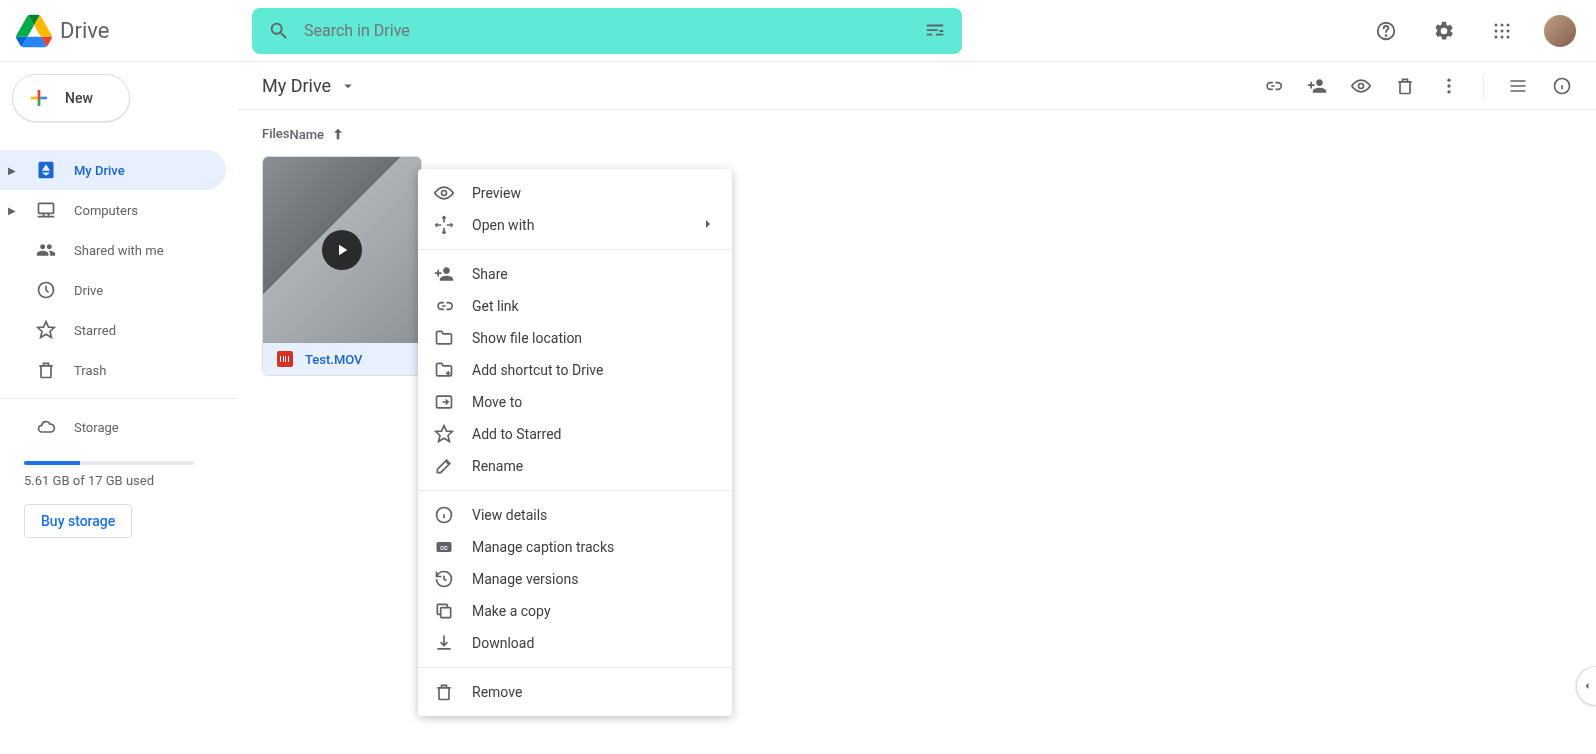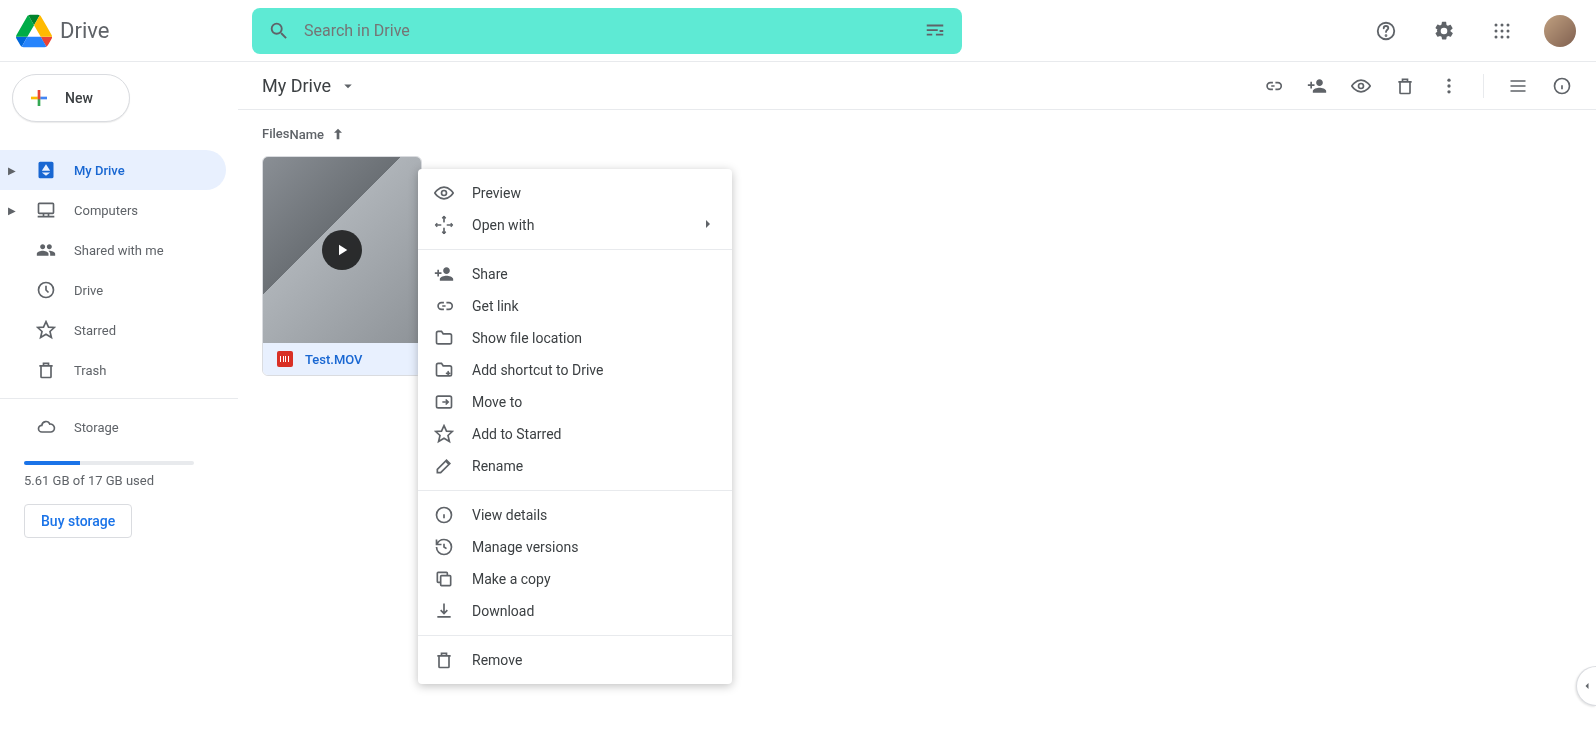--- a/index.html
+++ b/index.html
@@ -360,20 +360,29 @@
       <span class="mi-icon">
         <svg width="20" height="20" viewBox="0 0 24 24" fill="none" stroke="#5f6368" stroke-width="2">
           <circle cx="12" cy="12" r="9"></circle>
           <path d="M12 8h.01M11 12h1v4"></path>
         </svg>
       </span>
       <span>View details</span>
     </div>
     <div class="menu-item">
       <span class="mi-icon">
+        <svg width="20" height="20" viewBox="0 0 24 24" fill="#5f6368">
+          <rect x="3" y="6" width="18" height="12" rx="2"></rect>
+          <text x="12" y="15" text-anchor="middle" font-size="7" fill="#fff" font-weight="bold">CC</text>
+        </svg>
+      </span>
+      <span>Manage caption tracks</span>
+    </div>
+    <div class="menu-item">
+      <span class="mi-icon">
         <svg width="20" height="20" viewBox="0 0 24 24" fill="none" stroke="#5f6368" stroke-width="2">
           <path d="M3 12a9 9 0 109-9 9 9 0 00-8.5 6M3 3v6h6"></path>
           <path d="M12 8v4l3 2"></path>
         </svg>
       </span>
       <span>Manage versions</span>
     </div>
     <div class="menu-item">
       <span class="mi-icon">
         <svg width="20" height="20" viewBox="0 0 24 24" fill="none" stroke="#5f6368" stroke-width="2">

